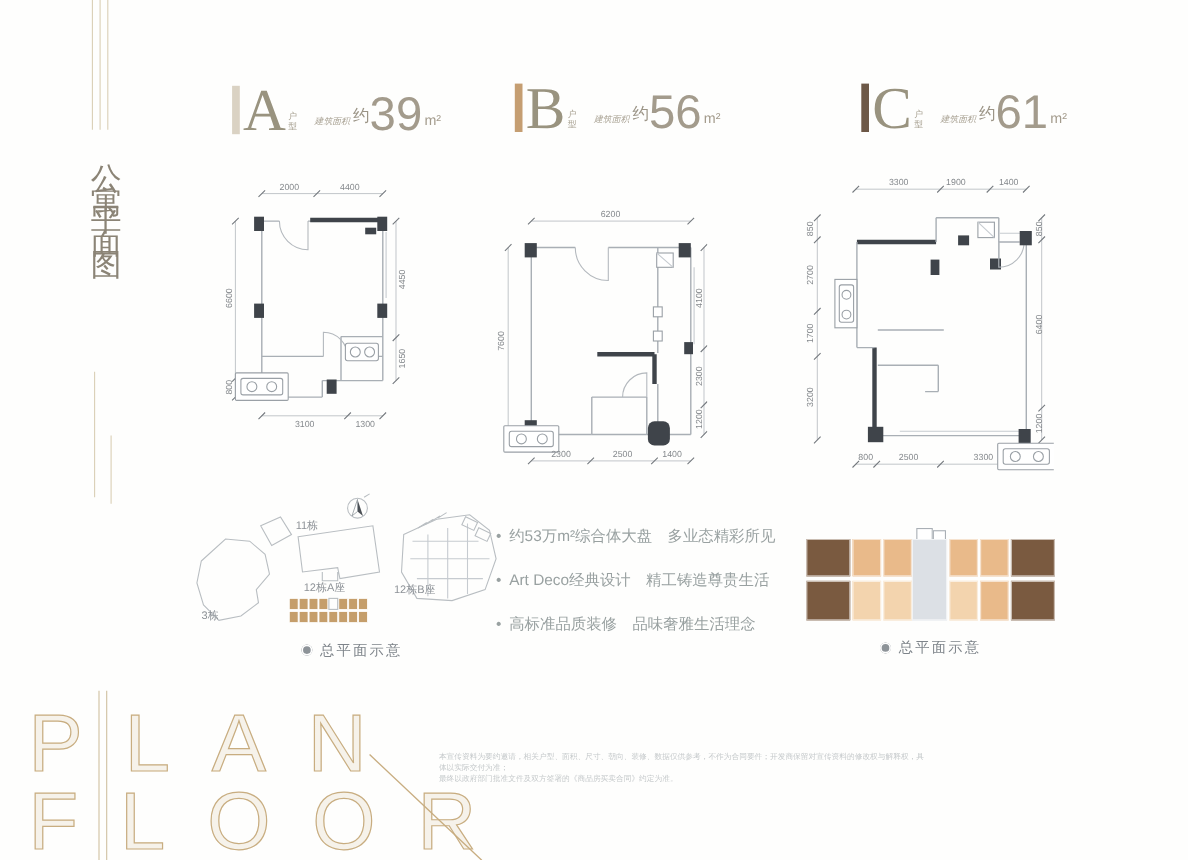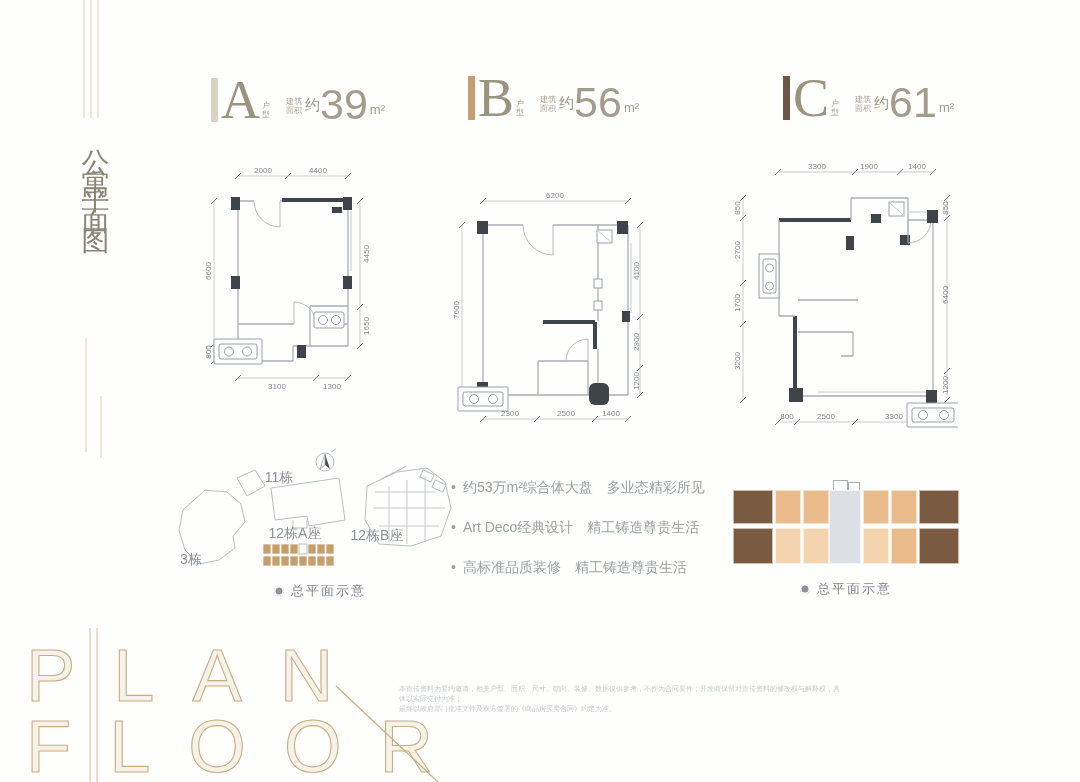--- a/index.html
+++ b/index.html
@@ -8,41 +8,41 @@
   svg{display:block;}
   
   .side-title{position:absolute;left:76px;top:126px;writing-mode:vertical-rl;
               font-family:"Liberation Serif",serif;font-size:28px;letter-spacing:20px;
               color:#8b8476;}
   
   .unit-header{position:absolute;display:flex;align-items:flex-end;}
   .uh-bar{width:7px;height:44px;margin-right:3px;}
   .uh-letter{font-family:"Liberation Serif",serif;font-size:54px;line-height:44px;color:#99937f;}
   .uh-type{display:flex;flex-direction:column;font-size:8px;line-height:9px;color:#a8a192;padding-bottom:3px;margin-left:2px;}
-  .uh-arealab{display:flex;flex-direction:column;font-size:8px;line-height:9px;color:#aaa395;margin-left:16px;padding-bottom:7px;}
+  .uh-arealab{display:flex;font-size:8px;line-height:9px;color:#aaa395;margin-left:16px;padding-bottom:7px;font-style:italic;}
   .uh-approx{font-size:15px;color:#9b9486;padding-bottom:7px;margin-left:3px;}
   .uh-value{font-size:43px;line-height:36px;color:#a39b8c;}
   .uh-unit{font-size:13px;color:#a39b8c;padding-bottom:5px;margin-left:2px;}
   
   .plan-wrap{position:absolute;}
   .dims-layer{position:absolute;left:0;top:0;right:0;bottom:0;}
   .lbl{position:absolute;transform:translate(-50%,-50%);font-size:8px;color:#84888c;white-space:nowrap;}
   .lbl-v{transform:translate(-50%,-50%) rotate(-90deg);}
   .wall{stroke:#a9afb5;stroke-width:1.3;fill:none;}
   .wall2{stroke:#c6cbd0;stroke-width:1;fill:none;}
   .thick{stroke:#3f444a;stroke-width:4;fill:none;}
   .dark{fill:#3f444a;stroke:none;}
   .dim{stroke:#b9bec3;stroke-width:.8;fill:none;}
   .tick{stroke:#74797e;stroke-width:1;fill:none;}
   .arc{stroke:#b4b9be;stroke-width:1;fill:none;}
   .eq{stroke:#9aa0a6;stroke-width:1;fill:#fff;}
   .site{stroke:#b9bec2;stroke-width:1;fill:none;}
   
   .siteplan{position:absolute;left:175px;top:448px;width:290px;height:156px;}
-  .siteplan .lbl{font-size:14px;color:#8d9297;transform:translate(-50%,-50%);}
+  .siteplan .lbl{font-size:10px;color:#8d9297;transform:translate(-50%,-50%);}
   .caption{position:absolute;display:flex;align-items:center;gap:7px;font-size:13px;
            letter-spacing:2px;color:#7e848a;}
   .cap-dot{width:10px;height:10px;border-radius:50%;background:#8d9398;
            box-shadow:inset 0 0 0 1.5px #fff;display:inline-block;}
   
   .features{position:absolute;left:451px;top:479px;margin:0;padding:0;}
   .features li{list-style:none;font-size:14px;color:#99a1a1;margin:0 0 22px 0;white-space:nowrap;}
   .features li::before{content:"•";margin-right:7px;color:#99a1a1;}
   
   .floorplate{position:absolute;left:733px;top:488px;width:226px;height:80px;}
@@ -306,21 +306,21 @@
       </div>
     <div class="caption" style="left:50%;top:134px;transform:translateX(-50%);">
       <span class="cap-dot"></span>
       <span>总平面示意</span>
     </div>
   </div>
 
   <ul class="features">
     <li>约53万m²综合体大盘　多业态精彩所见</li>
     <li>Art Deco经典设计　精工铸造尊贵生活</li>
-    <li>高标准品质装修　精工铸造尊贵生活</li>
+    <li>高标准品质装修　品味奢雅生活理念</li>
   </ul>
 
   <div class="floorplate">
     <div class="fp-shaft" style="left:100px;top:-8px;width:13px;height:12px;"></div>
     <div class="fp-shaft" style="left:115px;top:-6px;width:10px;height:10px;"></div>
     <div class="fp-shaft" style="left:103px;top:28px;width:20px;height:13px;"></div>
     <div class="caption" style="left:50%;top:92px;transform:translateX(-50%);">
       <span class="cap-dot"></span>
       <span>总平面示意</span>
     </div>

